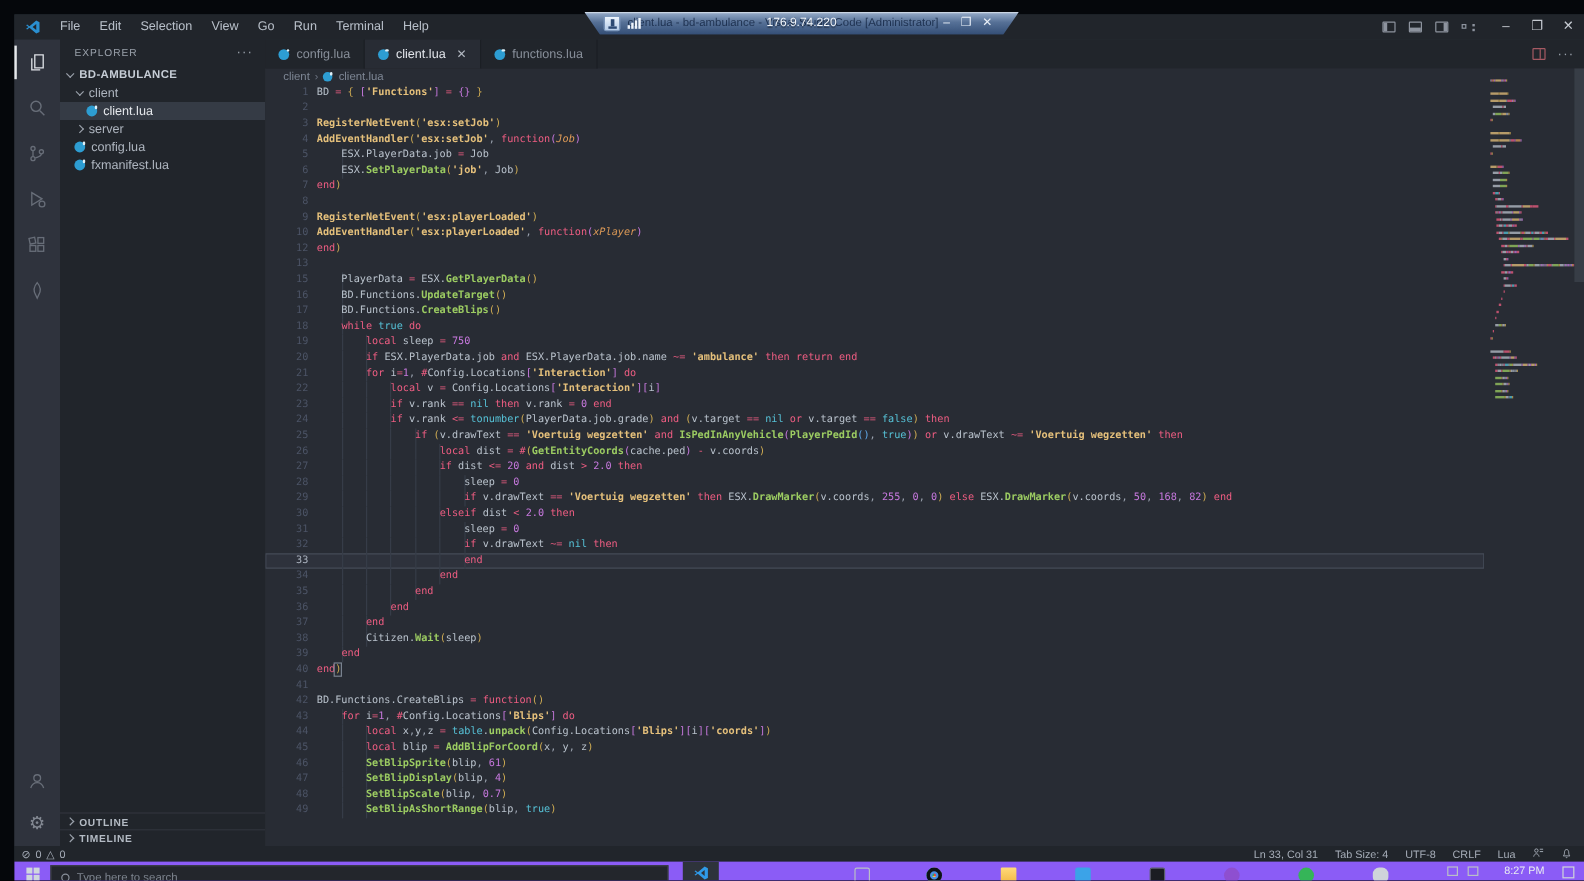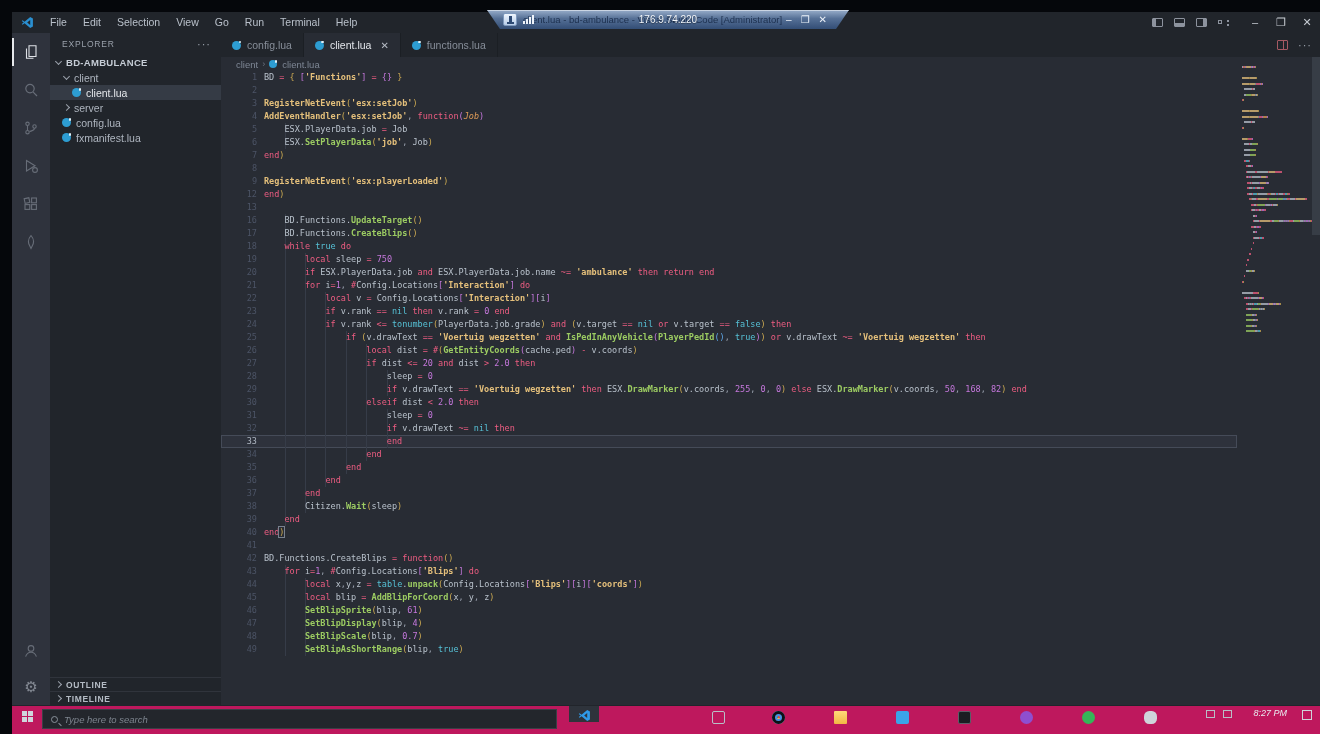--- a/index.html
+++ b/index.html
@@ -111,21 +111,21 @@
              border:1px solid #7e99bd; position:relative; z-index:2; }
   .rdp-pin::after { content:""; position:absolute; left:5px; top:2px; width:3px; height:6px; background:#2d4a74; }
   .rdp-pin::before { content:""; position:absolute; left:3px; top:8px; width:7px; height:1.5px; background:#2d4a74; }
   .rdp-signal { display:flex; align-items:flex-end; gap:1px; margin-left:6px; z-index:2; }
   .rdp-signal i { width:2px; background:#eef3fa; display:block; }
   .rdp-ip { position:absolute; left:0; right:0; text-align:center; font-size:10px; color:#f2f6fb; text-shadow:0 1px 1px rgba(0,0,0,.4); }
   .rdp-btns { margin-left:auto; display:flex; gap:9px; padding-right:22px; z-index:2; }
   .rdp-btns span { font-size:10px; color:#eaf0f8; line-height:17px; }
 
   
-  .taskbar { position:absolute; left:12px; right:0; bottom:0; height:28px; background:#be185d; overflow:hidden;font-style:italic; }
+  .taskbar { position:absolute; left:12px; right:0; bottom:0; height:16px; background:#8b5cf6; overflow:hidden; }
   .tb-startwrap { position:absolute; left:10px; top:5px; width:11px; height:11px; }
   .tb-startwrap i { position:absolute; width:5px; height:5px; background:#cfd6dd; }
   .tb-startwrap i:nth-child(2){ left:6px; } .tb-startwrap i:nth-child(3){ top:6px; }
   .tb-startwrap i:nth-child(4){ left:6px; top:6px; }
   .tb-search { position:absolute; left:30px; top:3px; width:515px; height:20px; background:#23262c;
                border:1px solid #3b3f46; display:flex; align-items:center; padding-left:8px; gap:6px; }
   .tb-search .mag { width:7px; height:7px; border:1px solid #8a919b; border-radius:50%; position:relative; }
   .tb-search .mag::after { content:""; position:absolute; width:4px; height:1px; background:#8a919b; transform:rotate(45deg); left:6px; top:7px; }
   .tb-search .ph { font-size:9.5px; color:#7d848e; }
   .tb-ico { position:absolute; top:5px; width:13px; height:13px; border-radius:2px; }
@@ -338,22 +338,24 @@
         <div class="code" id="code-lines">
             <div class="code-line"><span class="gutter">1</span><span class="ltext"><span class="tok-t">BD </span><span class="tok-o">= </span><span class="tok-g">{ </span><span class="tok-pp">[</span><span class="tok-s">'Functions'</span><span class="tok-pp">]</span><span class="tok-t"> </span><span class="tok-o">= </span><span class="tok-pp">{}</span><span class="tok-g"> }</span></span></div>
             <div class="code-line"><span class="gutter">2</span><span class="ltext"></span></div>
             <div class="code-line"><span class="gutter">3</span><span class="ltext"><span class="tok-y">RegisterNetEvent</span><span class="tok-g">(</span><span class="tok-s">'esx:setJob'</span><span class="tok-g">)</span></span></div>
             <div class="code-line"><span class="gutter">4</span><span class="ltext"><span class="tok-y">AddEventHandler</span><span class="tok-g">(</span><span class="tok-s">'esx:setJob'</span><span class="tok-d">, </span><span class="tok-k">function</span><span class="tok-pp">(</span><span class="tok-pa">Job</span><span class="tok-pp">)</span></span></div>
             <div class="code-line"><i class="iguide" style="left: 63.5px;"></i><span class="gutter">5</span><span class="ltext"><span class="tok-t">    ESX.PlayerData.job </span><span class="tok-o">= </span><span class="tok-t">Job</span></span></div>
             <div class="code-line"><i class="iguide" style="left: 63.5px;"></i><span class="gutter">6</span><span class="ltext"><span class="tok-t">    ESX.</span><span class="tok-f">SetPlayerData</span><span class="tok-g">(</span><span class="tok-s">'job'</span><span class="tok-d">, </span><span class="tok-t">Job</span><span class="tok-g">)</span></span></div>
             <div class="code-line"><span class="gutter">7</span><span class="ltext"><span class="tok-k">end</span><span class="tok-g">)</span></span></div>
             <div class="code-line"><span class="gutter">8</span><span class="ltext"></span></div>
             <div class="code-line"><span class="gutter">9</span><span class="ltext"><span class="tok-y">RegisterNetEvent</span><span class="tok-g">(</span><span class="tok-s">'esx:playerLoaded'</span><span class="tok-g">)</span></span></div>
+            <div class="code-line"><span class="gutter">10</span><span class="ltext"><span class="tok-y">AddEventHandler</span><span class="tok-g">(</span><span class="tok-s">'esx:playerLoaded'</span><span class="tok-d">, </span><span class="tok-k">function</span><span class="tok-pp">(</span><span class="tok-pa">xPlayer</span><span class="tok-pp">)</span></span></div>
             <div class="code-line"><span class="gutter">12</span><span class="ltext"><span class="tok-k">end</span><span class="tok-g">)</span></span></div>
             <div class="code-line"><span class="gutter">13</span><span class="ltext"></span></div>
+            <div class="code-line"><i class="iguide" style="left: 63.5px;"></i><span class="gutter">15</span><span class="ltext"><span class="tok-t">    PlayerData </span><span class="tok-o">= </span><span class="tok-t">ESX.</span><span class="tok-f">GetPlayerData</span><span class="tok-g">()</span></span></div>
             <div class="code-line"><i class="iguide" style="left: 63.5px;"></i><span class="gutter">16</span><span class="ltext"><span class="tok-t">    BD.Functions.</span><span class="tok-f">UpdateTarget</span><span class="tok-g">()</span></span></div>
             <div class="code-line"><i class="iguide" style="left: 63.5px;"></i><span class="gutter">17</span><span class="ltext"><span class="tok-t">    BD.Functions.</span><span class="tok-f">CreateBlips</span><span class="tok-g">()</span></span></div>
             <div class="code-line"><i class="iguide" style="left: 63.5px;"></i><span class="gutter">18</span><span class="ltext"><span class="tok-t">    </span><span class="tok-k">while </span><span class="tok-c">true </span><span class="tok-k">do</span></span></div>
             <div class="code-line"><i class="iguide" style="left: 63.5px;"></i><i class="iguide" style="left: 83.9px;"></i><span class="gutter">19</span><span class="ltext"><span class="tok-t">        </span><span class="tok-k">local </span><span class="tok-t">sleep </span><span class="tok-o">= </span><span class="tok-n">750</span></span></div>
             <div class="code-line"><i class="iguide" style="left: 63.5px;"></i><i class="iguide" style="left: 83.9px;"></i><span class="gutter">20</span><span class="ltext"><span class="tok-t">        </span><span class="tok-k">if </span><span class="tok-t">ESX.PlayerData.job </span><span class="tok-k">and </span><span class="tok-t">ESX.PlayerData.job.name </span><span class="tok-o">~= </span><span class="tok-s">'ambulance' </span><span class="tok-k">then </span><span class="tok-k">return </span><span class="tok-k">end</span></span></div>
             <div class="code-line"><i class="iguide" style="left: 63.5px;"></i><i class="iguide" style="left: 83.9px;"></i><span class="gutter">21</span><span class="ltext"><span class="tok-t">        </span><span class="tok-k">for </span><span class="tok-t">i</span><span class="tok-o">=</span><span class="tok-n">1</span><span class="tok-d">, </span><span class="tok-o">#</span><span class="tok-t">Config.Locations</span><span class="tok-pp">[</span><span class="tok-s">'Interaction'</span><span class="tok-pp">] </span><span class="tok-k">do</span></span></div>
             <div class="code-line"><i class="iguide" style="left: 63.5px;"></i><i class="iguide" style="left: 83.9px;"></i><i class="iguide" style="left: 104.4px;"></i><span class="gutter">22</span><span class="ltext"><span class="tok-t">            </span><span class="tok-k">local </span><span class="tok-t">v </span><span class="tok-o">= </span><span class="tok-t">Config.Locations</span><span class="tok-pp">[</span><span class="tok-s">'Interaction'</span><span class="tok-pp">][</span><span class="tok-t">i</span><span class="tok-pp">]</span></span></div>
             <div class="code-line"><i class="iguide" style="left: 63.5px;"></i><i class="iguide" style="left: 83.9px;"></i><i class="iguide" style="left: 104.4px;"></i><span class="gutter">23</span><span class="ltext"><span class="tok-t">            </span><span class="tok-k">if </span><span class="tok-t">v.rank </span><span class="tok-o">== </span><span class="tok-c">nil </span><span class="tok-k">then </span><span class="tok-t">v.rank </span><span class="tok-o">= </span><span class="tok-n">0 </span><span class="tok-k">end</span></span></div>
             <div class="code-line"><i class="iguide" style="left: 63.5px;"></i><i class="iguide" style="left: 83.9px;"></i><i class="iguide" style="left: 104.4px;"></i><span class="gutter">24</span><span class="ltext"><span class="tok-t">            </span><span class="tok-k">if </span><span class="tok-t">v.rank </span><span class="tok-o">&lt;= </span><span class="tok-c">tonumber</span><span class="tok-g">(</span><span class="tok-t">PlayerData.job.grade</span><span class="tok-g">) </span><span class="tok-k">and </span><span class="tok-g">(</span><span class="tok-t">v.target </span><span class="tok-o">== </span><span class="tok-c">nil </span><span class="tok-k">or </span><span class="tok-t">v.target </span><span class="tok-o">== </span><span class="tok-c">false</span><span class="tok-g">) </span><span class="tok-k">then</span></span></div>
             <div class="code-line"><i class="iguide" style="left: 63.5px;"></i><i class="iguide" style="left: 83.9px;"></i><i class="iguide" style="left: 104.4px;"></i><i class="iguide" style="left: 124.9px;"></i><span class="gutter">25</span><span class="ltext"><span class="tok-t">                </span><span class="tok-k">if </span><span class="tok-g">(</span><span class="tok-t">v.drawText </span><span class="tok-o">== </span><span class="tok-s">'Voertuig wegzetten' </span><span class="tok-k">and </span><span class="tok-f">IsPedInAnyVehicle</span><span class="tok-pp">(</span><span class="tok-f">PlayerPedId</span><span class="tok-bl">()</span><span class="tok-d">, </span><span class="tok-c">true</span><span class="tok-pp">)</span><span class="tok-g">) </span><span class="tok-k">or </span><span class="tok-t">v.drawText </span><span class="tok-o">~= </span><span class="tok-s">'Voertuig wegzetten' </span><span class="tok-k">then</span></span></div>

